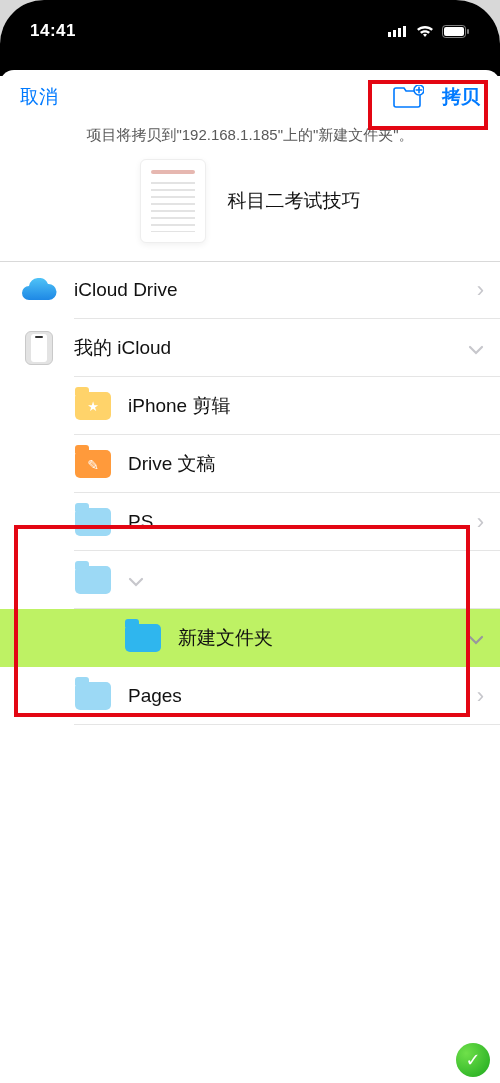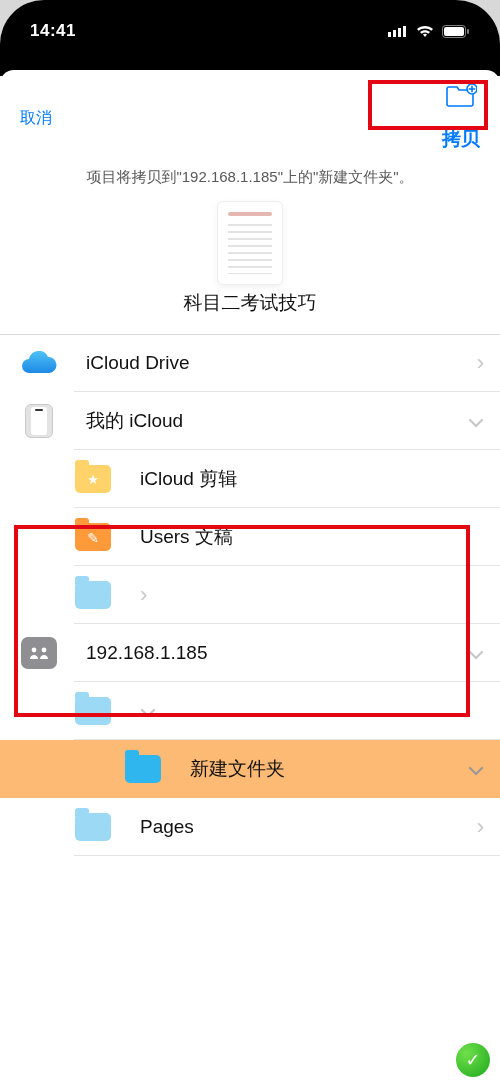--- a/index.html
+++ b/index.html
@@ -5,38 +5,38 @@
     * { margin: 0; padding: 0; box-sizing: border-box; }
     body { font-family: -apple-system, "PingFang SC", "Helvetica Neue", sans-serif; background: #d8d8d8; width: 500px; height: 1083px; overflow: hidden; position: relative; }
     .phone { position: absolute; top: 0; left: 0; width: 500px; height: 1083px; background: #fff; border-radius: 44px 44px 0 0; }
     .status-bar { height: 62px; background: #000; display: flex; align-items: center; justify-content: space-between; padding: 0 30px; color: #fff; border-radius: 44px 44px 0 0; }
     .status-time { font-size: 17px; font-weight: 600; letter-spacing: .5px; }
     .status-icons { display: flex; align-items: center; gap: 8px; }
     .status-icons svg { display: block; }
     .black-bar { height: 14px; background: #000; }
     .sheet { background: #fff; border-radius: 14px 14px 0 0; margin-top: -6px; position: relative; z-index: 2; height: 1013px; }
     .sheet-header { display: flex; align-items: center; justify-content: space-between; padding: 14px 20px 12px 20px; }
-    .cancel { color: #007aff; font-size: 16px; }
-    .head-right { display: flex; align-items: center; gap: 18px; flex-direction: column; }
+    .cancel { color: #007aff; font-size: 19px; }
+    .head-right { display: flex; align-items: center; gap: 18px; }
     .new-folder svg { display: block; }
     .copy-btn { color: #007aff; font-size: 19px; font-weight: 600; }
     .highlight-top { position: absolute; border: 4px solid #e30613; top: 80px; right: 12px; width: 120px; height: 50px; z-index: 10; pointer-events: none; }
     .info-text { text-align: center; font-size: 15px; color: #595959; padding: 4px 20px 14px; }
-    .doc-preview { display: flex; align-items: center; justify-content: center; gap: 5px; padding: 0 20px 18px; flex-direction: column; }
+    .doc-preview { display: flex; align-items: center; justify-content: center; gap: 22px; padding: 0 20px 18px; }
     .doc-thumb { width: 66px; height: 84px; background: #fff; border: 1px solid #eee; border-radius: 6px; position: relative; box-shadow: 0 2px 6px rgba(0,0,0,.06); overflow: hidden; }
     .doc-thumb::before { content:""; position:absolute; top:10px; left:10px; right:10px; height:4px; background:#e6b7b0; border-radius:2px; }
     .doc-thumb::after { content:""; position:absolute; top:22px; left:10px; right:10px; bottom:10px; background:repeating-linear-gradient(#e3e3e3 0 2px, transparent 2px 7px); }
     .doc-title { font-size: 19px; color: #111; }
     .list { }
-    .row { display: flex; align-items: center; height: 58px; padding: 0 16px 0 20px; position: relative; gap: 12px; }
+    .row { display: flex; align-items: center; height: 58px; padding: 0 16px 0 20px; position: relative; }
     .row.indent1 { padding-left: 74px; }
     .row.indent2 { padding-left: 124px; }
     .row .sep { position: absolute; left: 74px; right: 0; bottom: 0; height: 1px; background: #e5e5e5; }
     .row.top .sep-top { position: absolute; left: 0; right: 0; top: 0; height: 1px; background: #d9d9d9; }
-    .row.selected { background: #fdba74; }
+    .row.selected { background: #bef264; }
     .icon-wrap { width: 38px; height: 38px; margin-right: 16px; display: flex; align-items: center; justify-content: center; }
     .label { flex: 1; font-size: 19px; color: #111; }
     .chev { color: #c7c7cc; font-size: 22px; }
     .folder-yellow { width: 36px; height: 28px; background:#ffd36a; border-radius:5px; position:relative; }
     .folder-yellow::before{content:"";position:absolute;top:-5px;left:0;width:14px;height:8px;background:#ffd36a;border-radius:3px 3px 0 0;}
     .folder-orange { width: 36px; height: 28px; background:#ff9a3b; border-radius:5px; position:relative; }
     .folder-orange::before{content:"";position:absolute;top:-5px;left:0;width:14px;height:8px;background:#ff9a3b;border-radius:3px 3px 0 0;}
     .folder-blue { width: 36px; height: 28px; background:#9cd9f5; border-radius:5px; position:relative; }
     .folder-blue::before{content:"";position:absolute;top:-5px;left:0;width:14px;height:8px;background:#9cd9f5;border-radius:3px 3px 0 0;}
     .folder-blue-bright { width: 36px; height: 28px; background:#2fb6ee; border-radius:5px; position:relative; }
@@ -135,58 +135,43 @@
             </svg></div>
         <div class="sep"></div>
       </div>
 
       <div class="row indent1">
         <div class="icon-wrap">
             <div class="folder-yellow">
               <span class="star-badge">★</span>
             </div>
           </div>
-        <div class="label">iCloud 剪辑</div>
+        <div class="label">iPhone 剪辑</div>
         <div class="sep"></div>
       </div>
 
       <div class="row indent1">
         <div class="icon-wrap">
             <div class="folder-orange">
               <span class="pen-badge">✎</span>
             </div>
           </div>
-        <div class="label">Users 文稿</div>
+        <div class="label">Drive 文稿</div>
         <div class="sep"></div>
       </div>
 
       <div class="row indent1">
         <div class="icon-wrap">
             <div class="folder-blue"></div>
           </div>
+        <div class="label">PS</div>
         <div class="chev">›</div>
         <div class="sep"></div>
       </div>
 
-      <div class="row">
-        <div class="icon-wrap">
-            <div class="server-ico">
-              <svg width="20" height="14" viewBox="0 0 20 14">
-                <circle cx="5" cy="4" r="2.4" fill="#fff"></circle>
-                <circle cx="15" cy="4" r="2.4" fill="#fff"></circle>
-                <path d="M1 13 c0-2.5 2-4 4-4 s4 1.5 4 4 Z M11 13 c0-2.5 2-4 4-4 s4 1.5 4 4 Z" fill="#fff"></path>
-              </svg>
-            </div>
-          </div>
-        <div class="label">192.168.1.185</div>
-        <div class="chev"><svg width="16" height="10" viewBox="0 0 16 10">
-              <path d="M2 2 l6 6 l6-6" fill="none" stroke="#c7c7cc" stroke-width="2.2" stroke-linecap="round"></path>
-            </svg></div>
-        <div class="sep"></div>
-      </div>
 
       <div class="row indent1">
         <div class="icon-wrap">
             <div class="folder-blue"></div>
           </div>
         <div class="chev"><svg width="16" height="10" viewBox="0 0 16 10">
               <path d="M2 2 l6 6 l6-6" fill="none" stroke="#c7c7cc" stroke-width="2.2" stroke-linecap="round"></path>
             </svg></div>
         <div class="sep"></div>
       </div>

